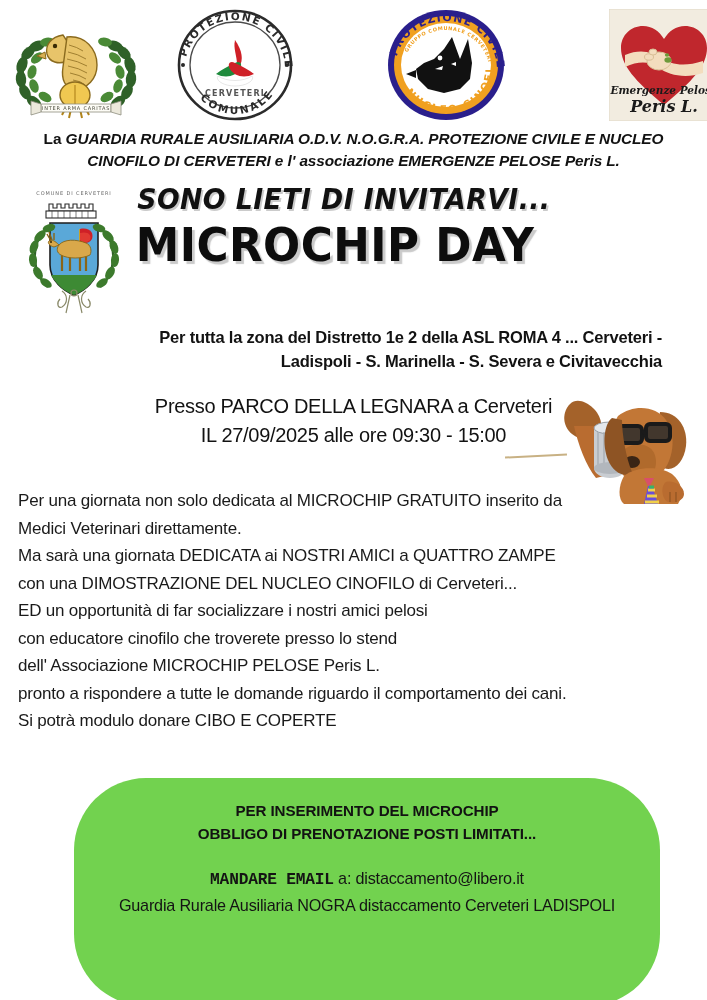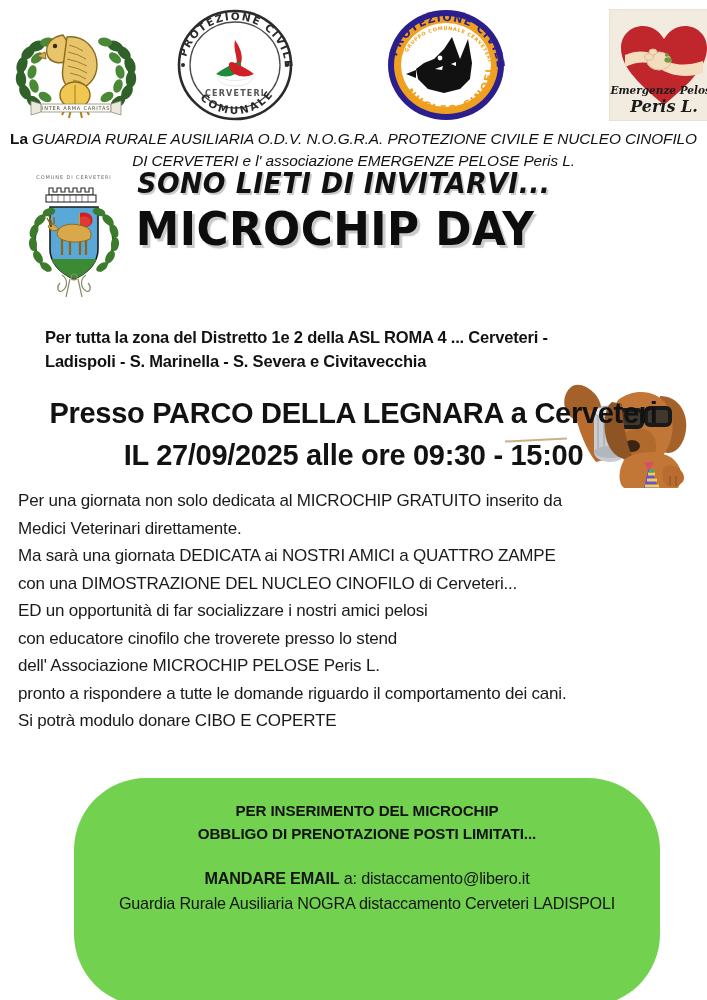--- a/index.html
+++ b/index.html
@@ -41,28 +41,28 @@
     left: 10px;
     width: 687px;
     text-align: center;
     font-size: 15.4px;
     line-height: 1.45;
     font-weight: bold;
     letter-spacing: -0.1px;
   }
   .org-line .ital {
     font-style: italic;
-    font-weight: normal;
+    font-weight: bold;
     font-stretch: condensed;
   }
 
   
   .title-band {
     position: absolute;
-    top: 164px;
+    top: 180px;
     left: 0;
     width: 707px;
     height: 140px;
   }
   .crest-slot {
     position: absolute;
     left: 18px;
     top: 3px;
     width: 112px;
     height: 132px;
@@ -114,36 +114,36 @@
     width: 148px;
     height: 122px;
   }
 
   
   .district {
     position: absolute;
     top: 325px;
     left: 45px;
     width: 617px;
-    text-align: left;
+    text-align: right;
     font-size: 16.5px;
     font-weight: bold;
     line-height: 1.48;
     letter-spacing: -0.2px;
   }
 
   
   .place-date {
     position: absolute;
     top: 392px;
     left: 40px;
     width: 627px;
     text-align: center;
-    font-size: 29px;
-    font-weight: bold;
+    font-size: 20px;
+    font-weight: normal;
     line-height: 1.45;
     letter-spacing: -0.3px;
   }
 
   
   .body-block {
     position: absolute;
     top: 487px;
     left: 18px;
     width: 671px;
@@ -180,21 +180,21 @@
     color: #121212;
     letter-spacing: -0.1px;
   }
   .gb-body {
     margin-top: 20px;
     font-size: 16.2px;
     line-height: 1.55;
     color: #141414;
     letter-spacing: -0.2px;
   }
-  .gb-body b { font-weight: bold; }
+  .gb-body b { font-weight: bold; font-family: Liberation Mono, monospace; }
   .gb-body .ln { display: block; }
 </style>
 </head>
 <body>
 
 <div class="logo-strip">
 
   <div class="logo-slot" style="left:6px; width:140px;">
     <svg width="130" height="112" viewBox="0 0 130 112">
       <g>

